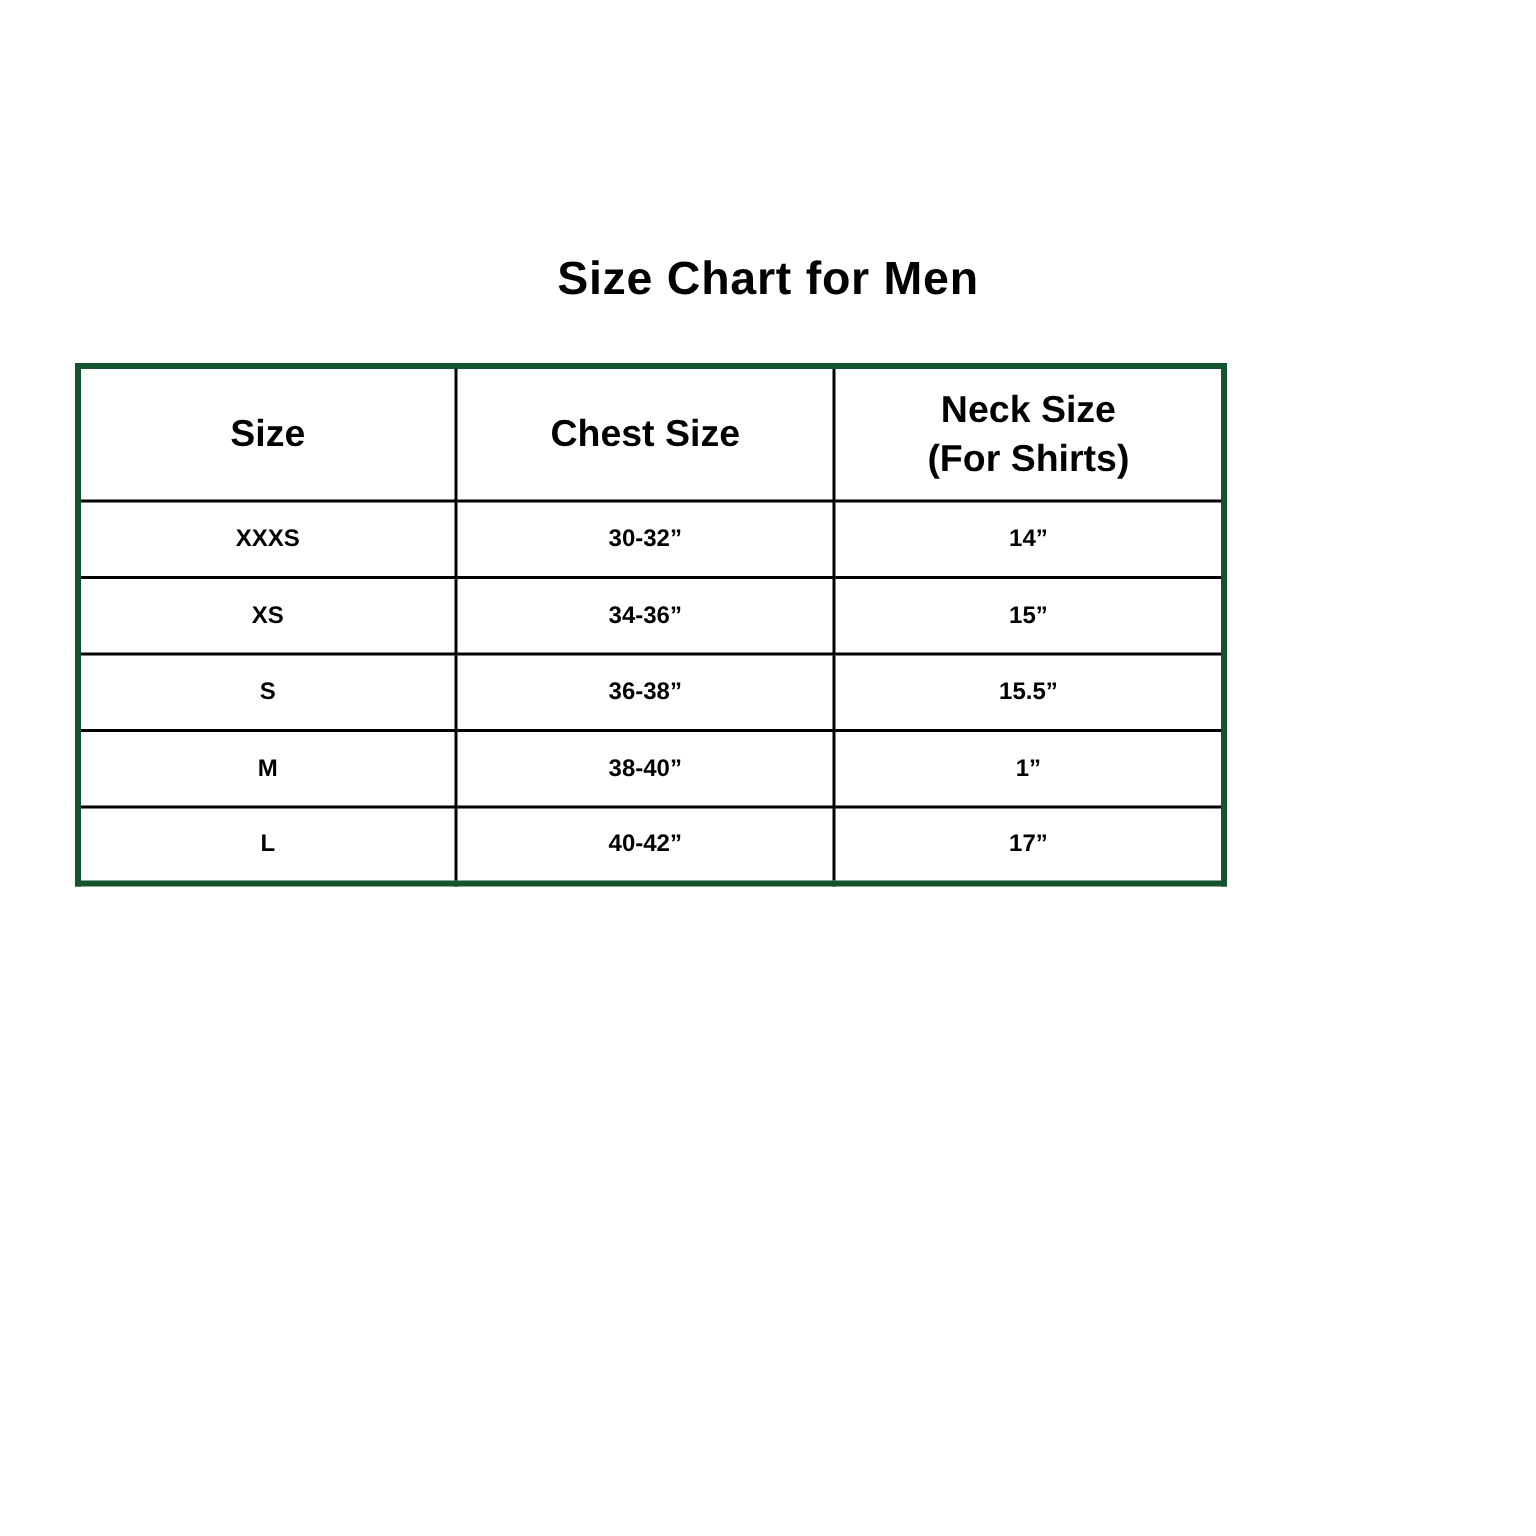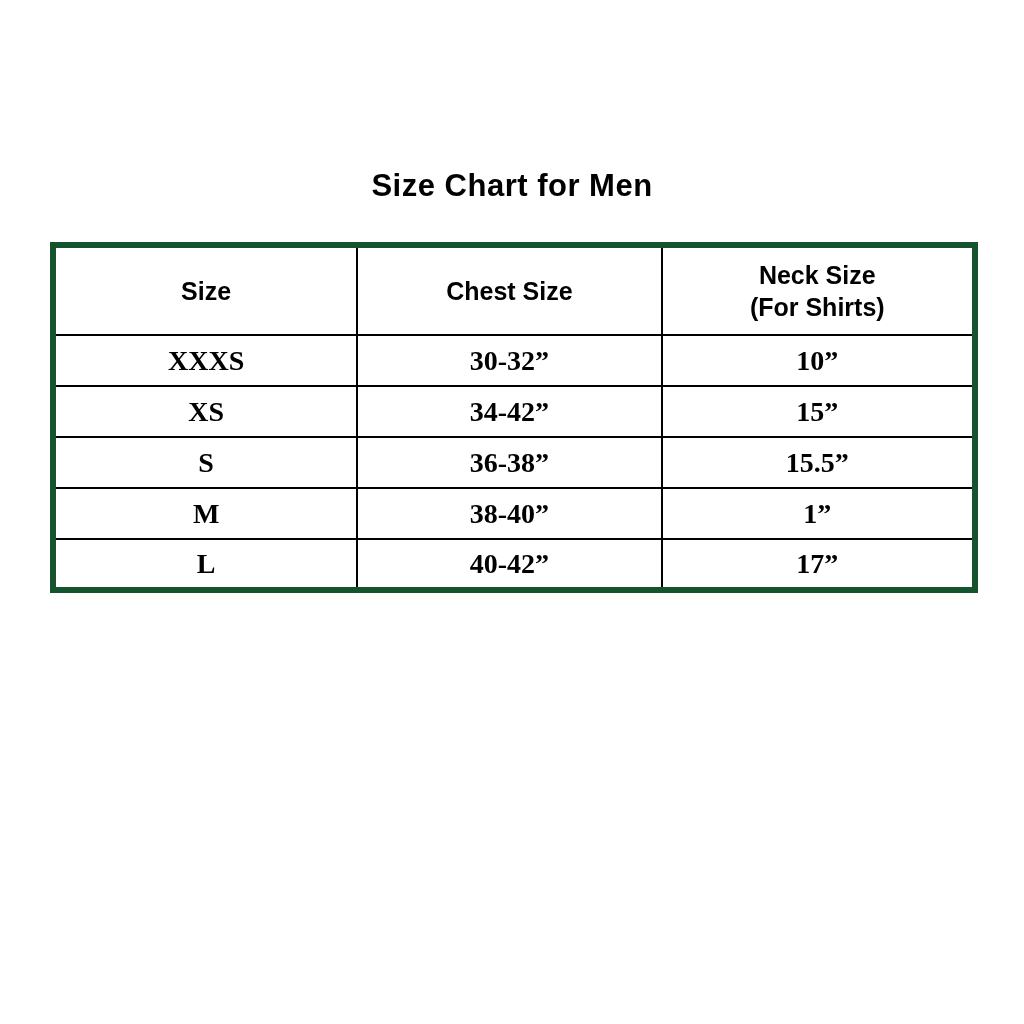--- a/index.html
+++ b/index.html
@@ -20,45 +20,44 @@
     width: 100%;
     text-align: center;
     font-size: 31px;
     font-weight: bold;
     letter-spacing: 0.5px;
   }
   table.size-chart {
     position: absolute;
     left: 50px;
     top: 242px;
-    width: 928px;
+    width: 768px;
     border-collapse: collapse;
-    border: 6px solid #14532d;
+    border: 4px solid #14532d;
     table-layout: fixed;
   }
   table.size-chart col.c1 { width: 33%; }
   table.size-chart col.c2 { width: 33%; }
   table.size-chart col.c3 { width: 34%; }
   table.size-chart th,
   table.size-chart td {
     border: 2px solid #000000;
     text-align: center;
     vertical-align: middle;
     font-weight: bold;
     padding: 0;
   }
   table.size-chart th {
     height: 90px;
     font-size: 25px;
     line-height: 1.3;
   }
   table.size-chart td {
     height: 51px;
-    font-size: 28px;
-    font-family: Liberation Serif, serif;
+    font-size: 16px;
   }
 </style>
 </head>
 <body>
 
 <div class="canvas">
 
   <div class="page-title">Size Chart for Men</div>
 
   <table class="size-chart">
@@ -78,25 +77,25 @@
         <th>
           <div>Neck Size</div>
           <div>(For Shirts)</div>
         </th>
       </tr>
     </thead>
     <tbody>
         <tr>
           <td>XXXS</td>
           <td>30-32”</td>
-          <td>10”</td>
+          <td>14”</td>
         </tr>
         <tr>
           <td>XS</td>
-          <td>34-42”</td>
+          <td>34-36”</td>
           <td>15”</td>
         </tr>
         <tr>
           <td>S</td>
           <td>36-38”</td>
           <td>15.5”</td>
         </tr>
         <tr>
           <td>M</td>
           <td>38-40”</td>

